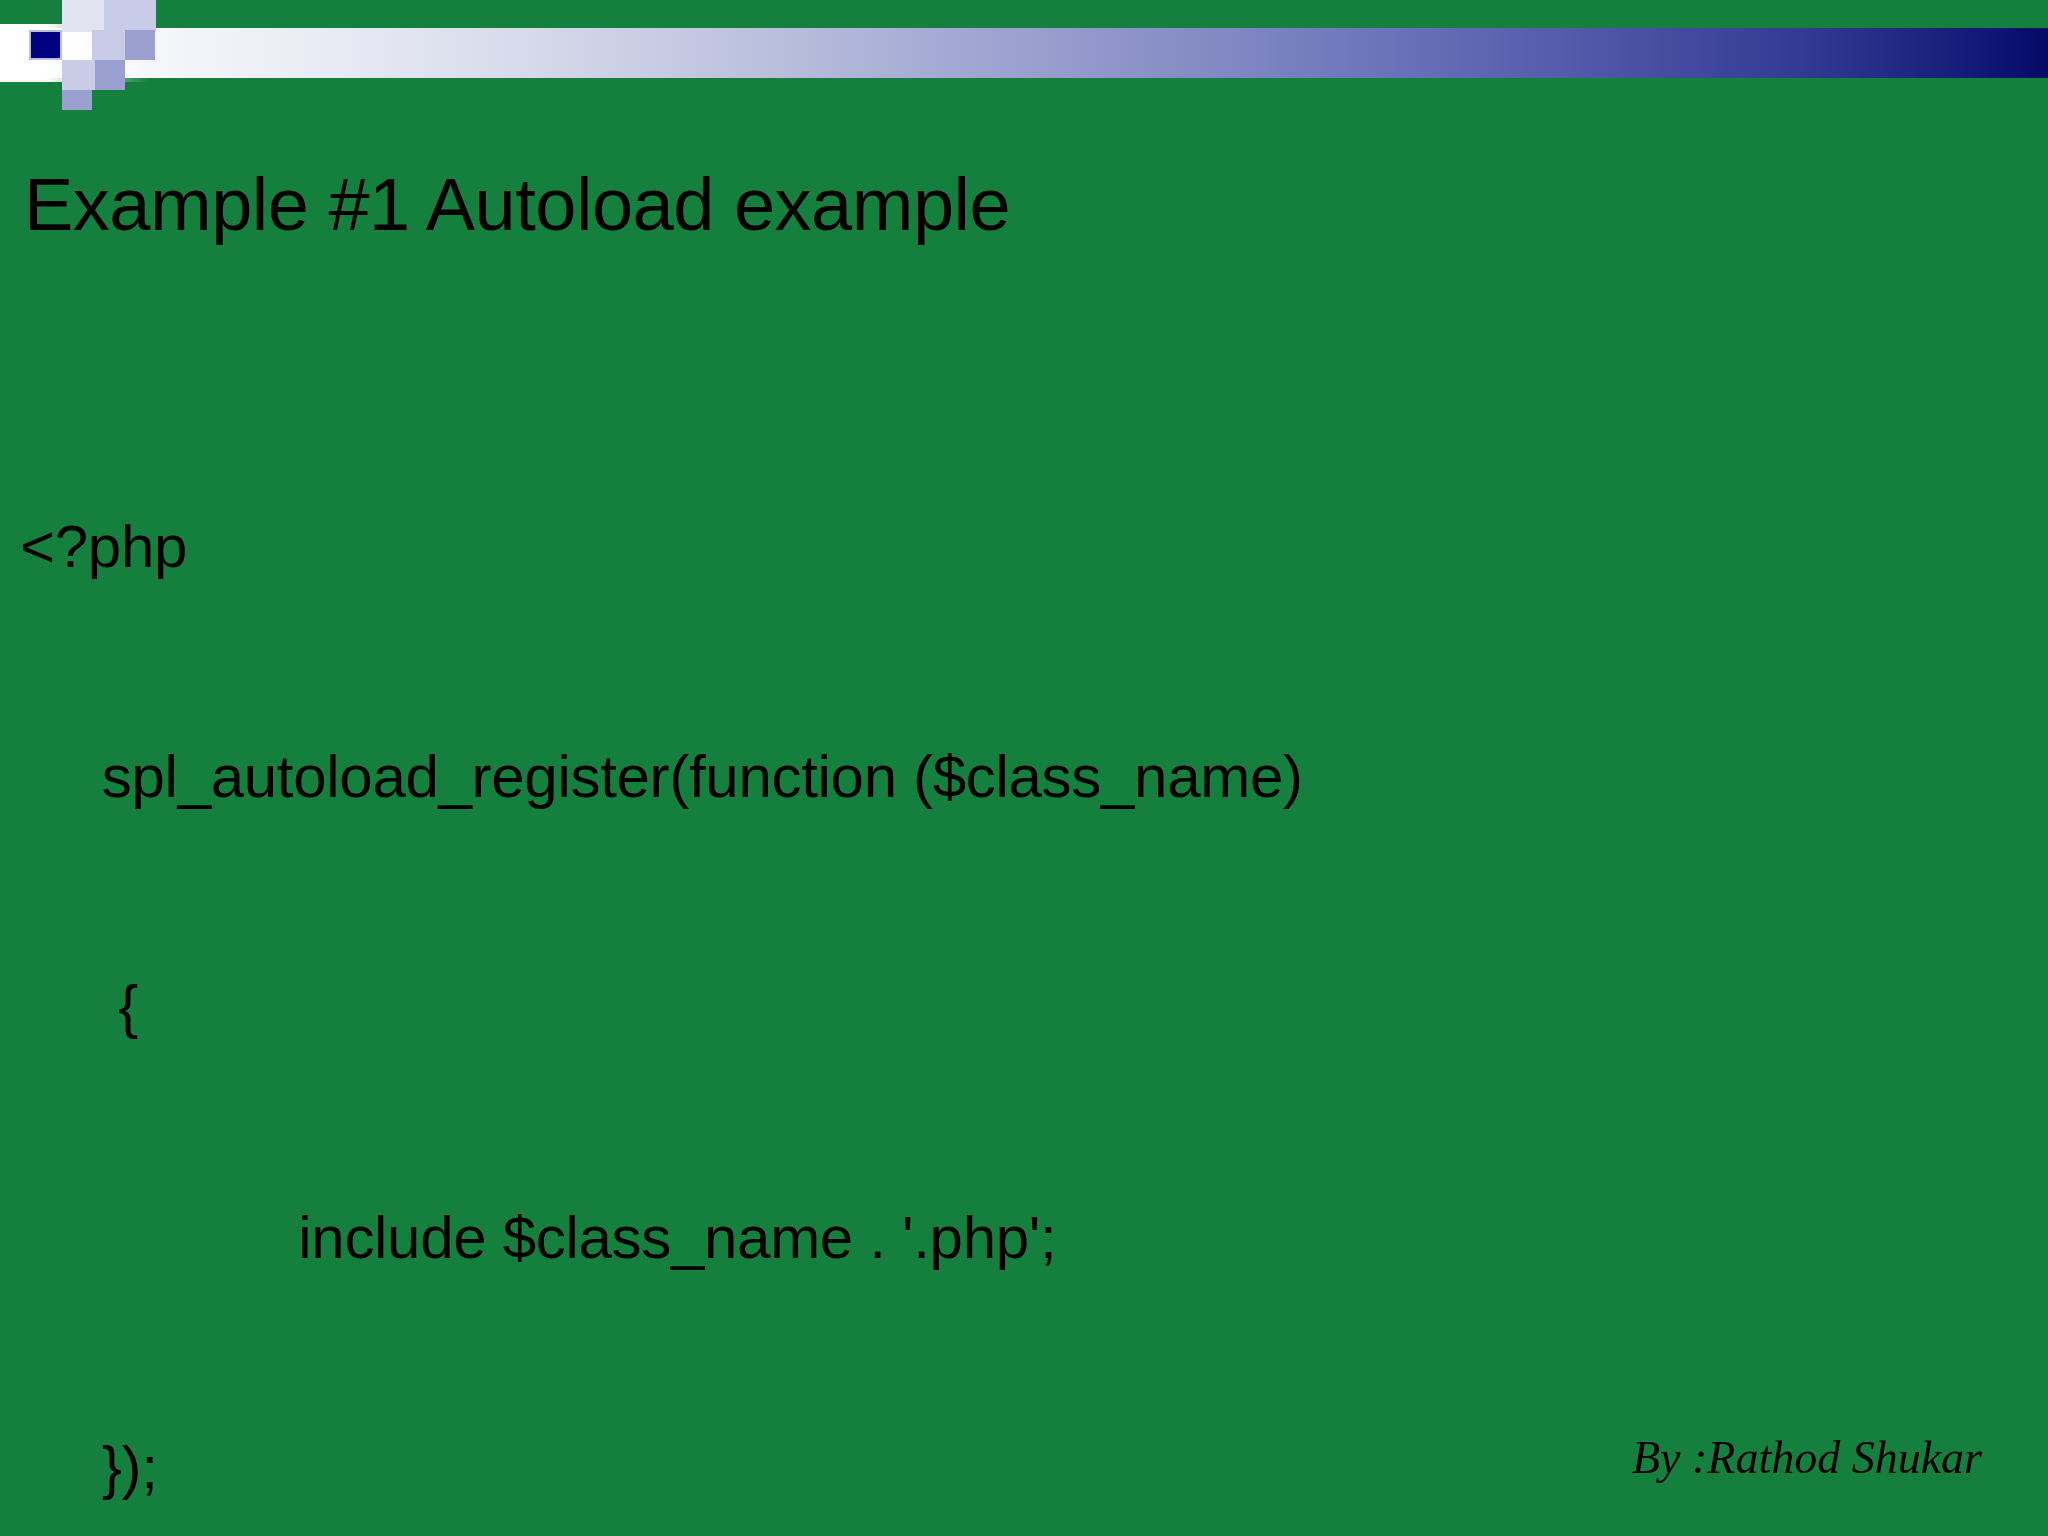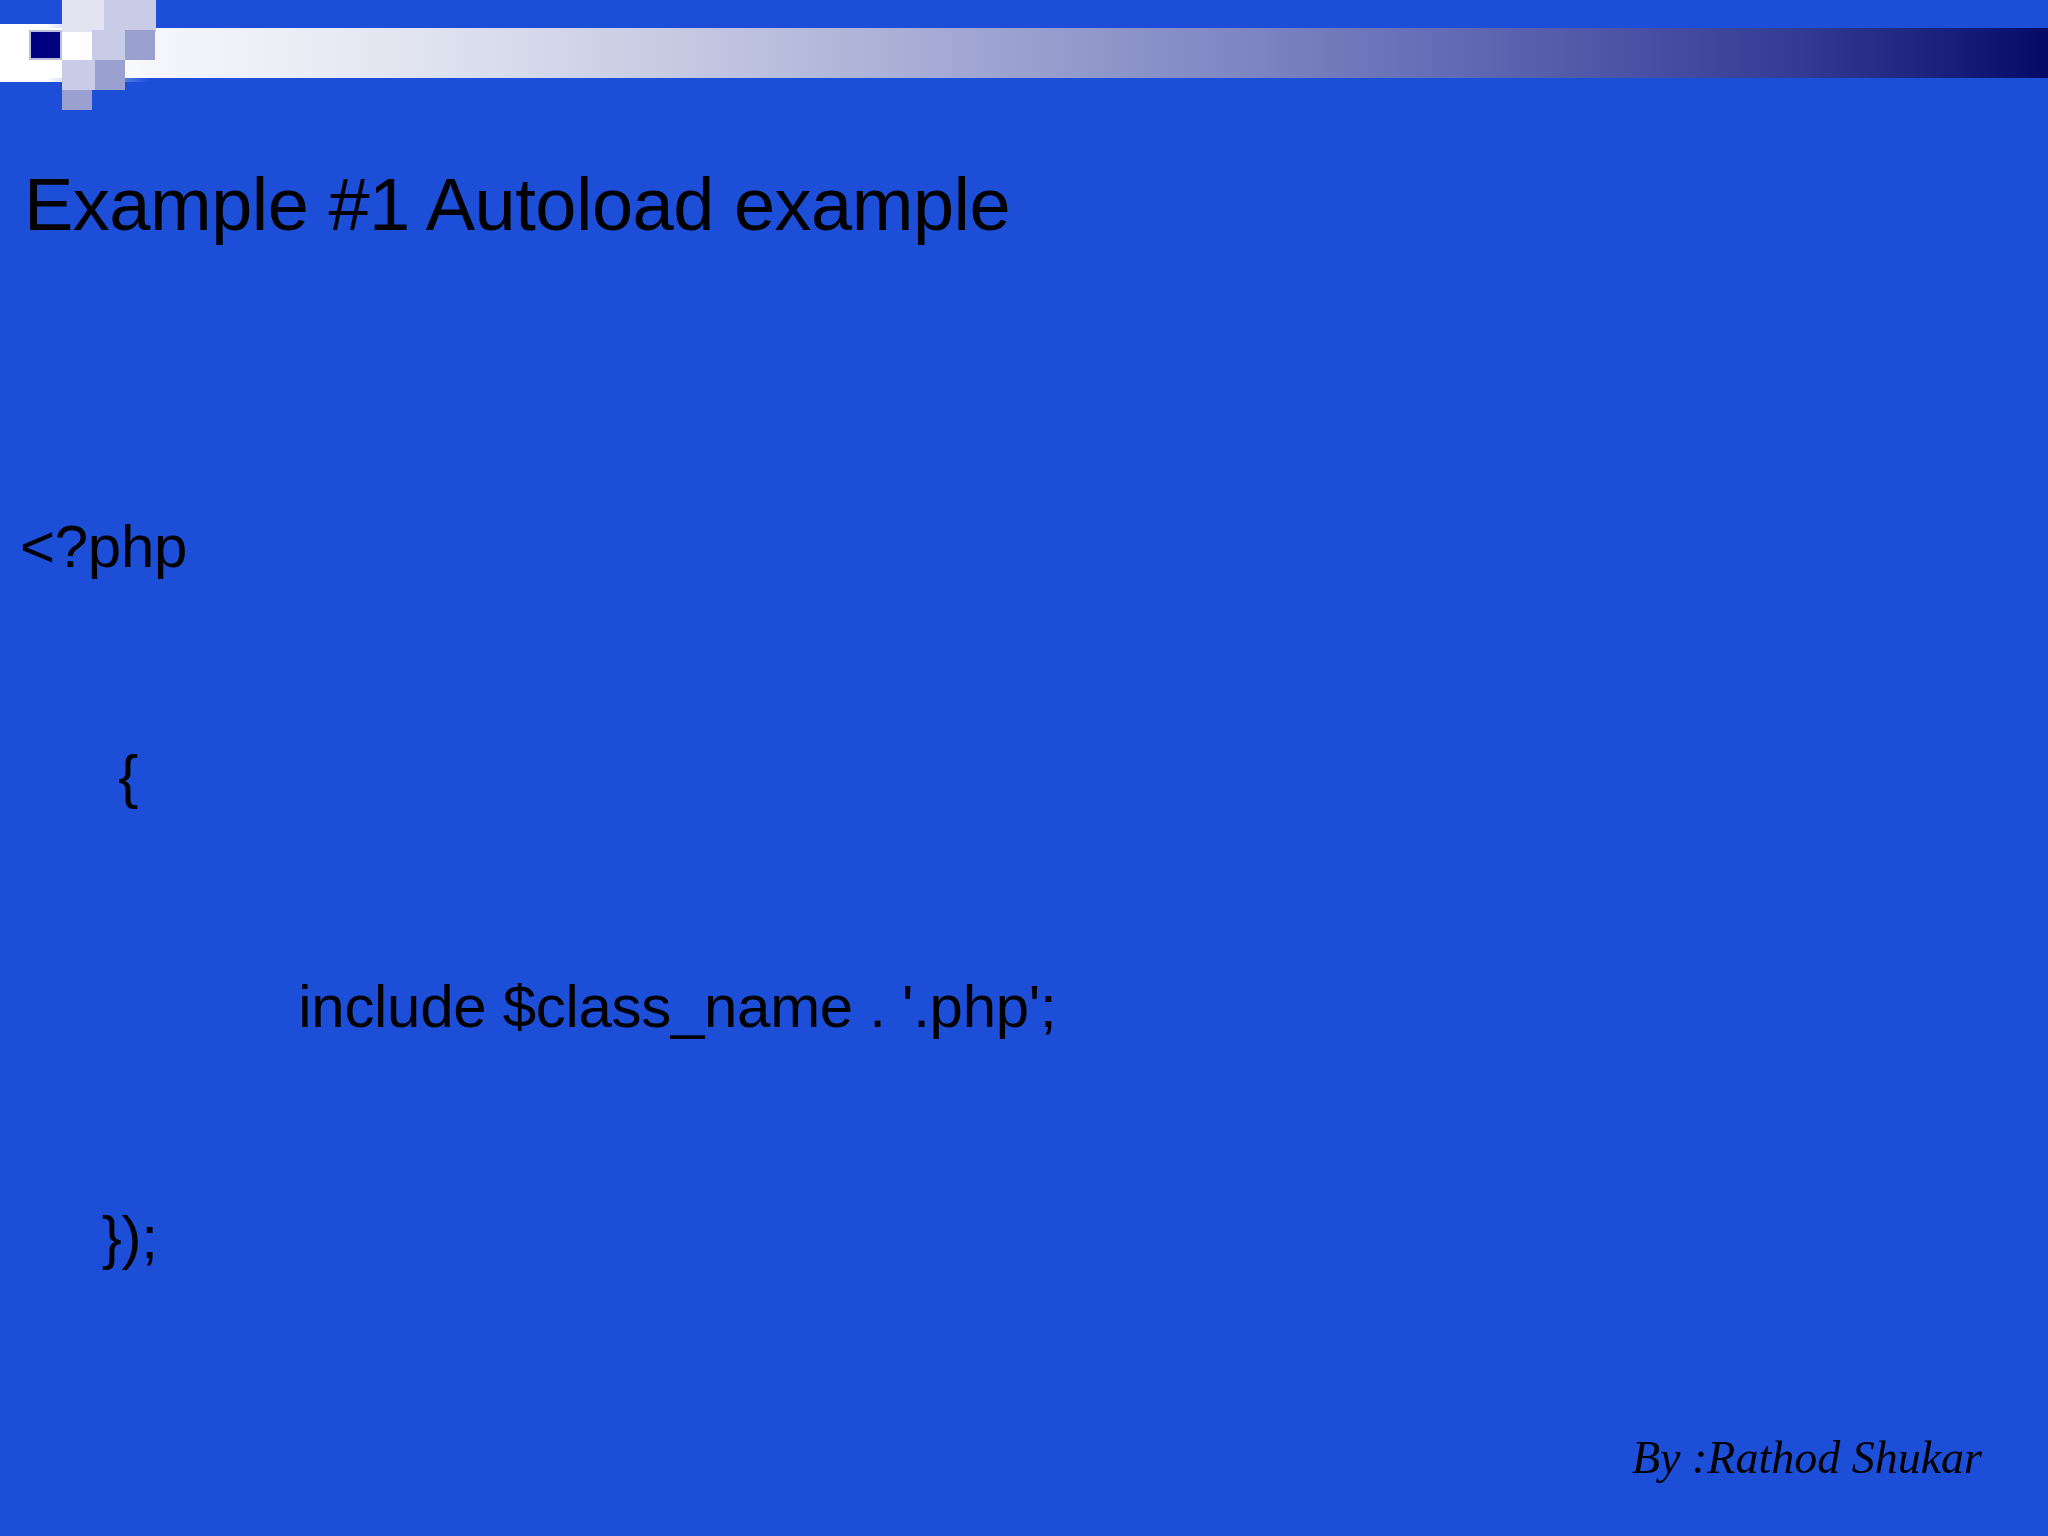--- a/index.html
+++ b/index.html
@@ -14,21 +14,21 @@
     font-family: "Liberation Sans", sans-serif;
     position: relative;
   }
 
   
   #slide {
     position: absolute;
     inset: 0;
     width: 2048px;
     height: 1536px;
-    background: #1d4ed8;
+    background: #15803d;
   }
 
   
   .header-band {
     position: absolute;
     left: 0;
     top: 0;
     width: 2048px;
     height: 110px;
     overflow: hidden;
@@ -148,20 +148,21 @@
     <div class="sq sq-light" style="left:62px;  top:60px;  width:33px;  height:30px;"></div>
     <div class="sq sq-mid" style="left:95px;  top:60px;  width:30px;  height:30px;"></div>
 
     <div class="sq sq-mid" style="left:62px;  top:90px;  width:30px;  height:30px;"></div>
   </div>
 
   <h1 class="slide-title">Example #1 Autoload example</h1>
 
   <div class="code-body">
     <div class="code-line">&lt;?php</div>
+    <div class="code-line">     spl_autoload_register(function ($class_name)</div>
     <div class="code-line">      {</div>
     <div class="code-line">                 include $class_name . '.php';</div>
     <div class="code-line">     });</div>
     
     
     
     
   </div>
 
   <div class="signature">By :Rathod Shukar</div>

